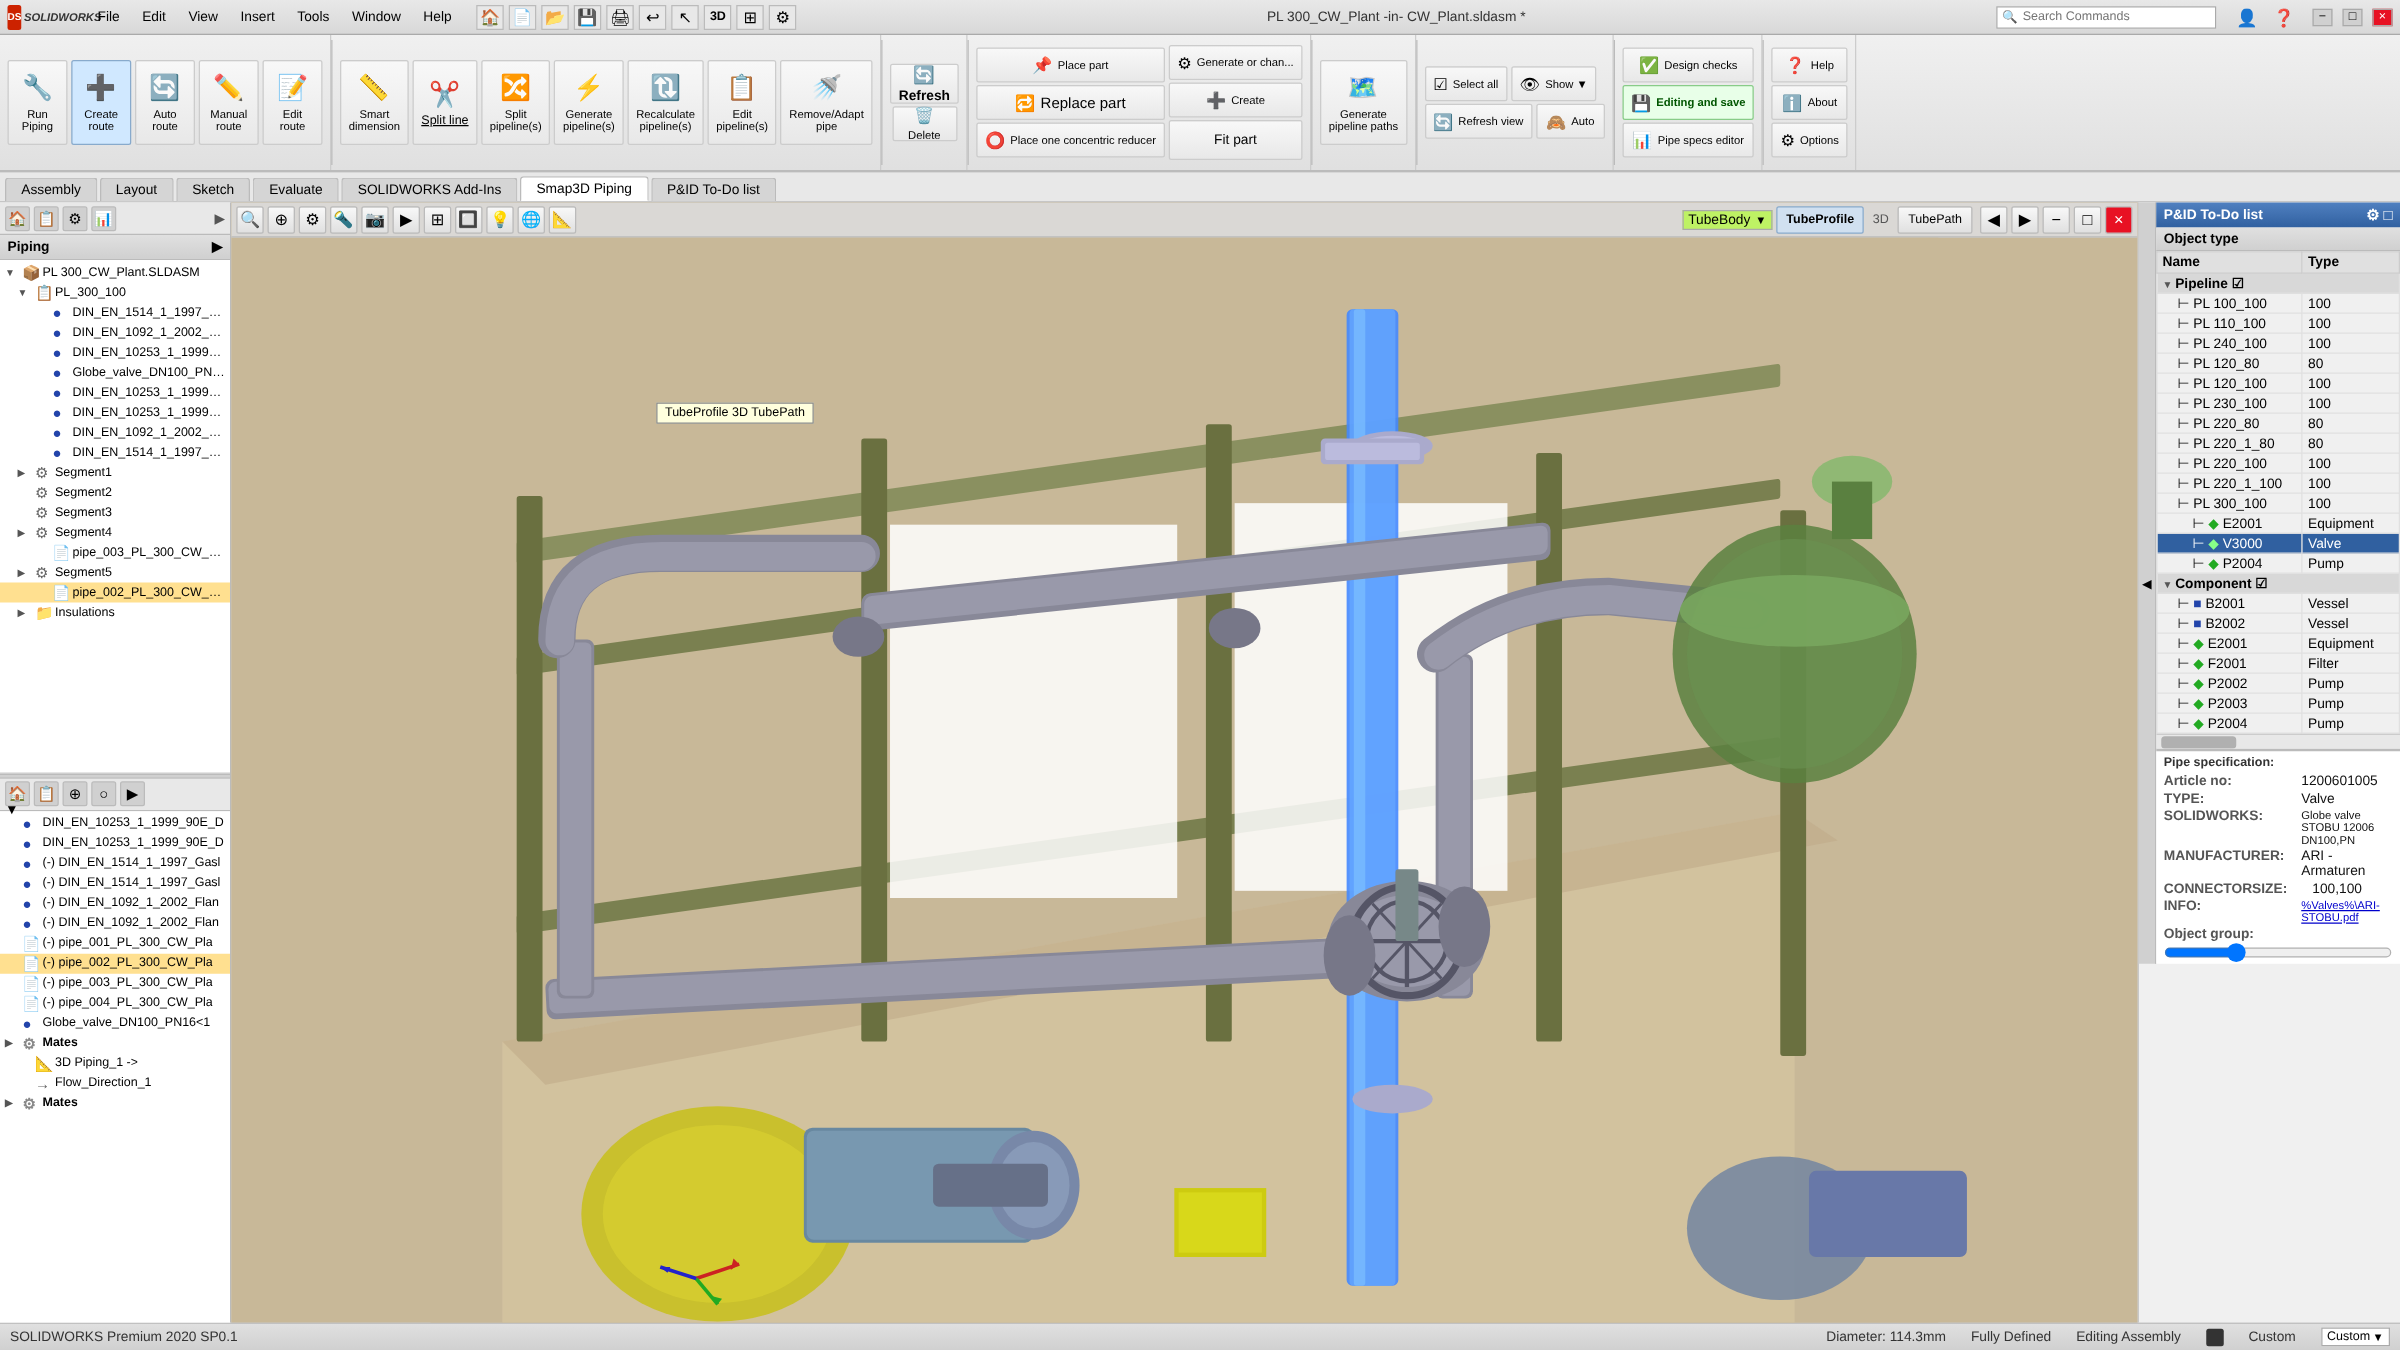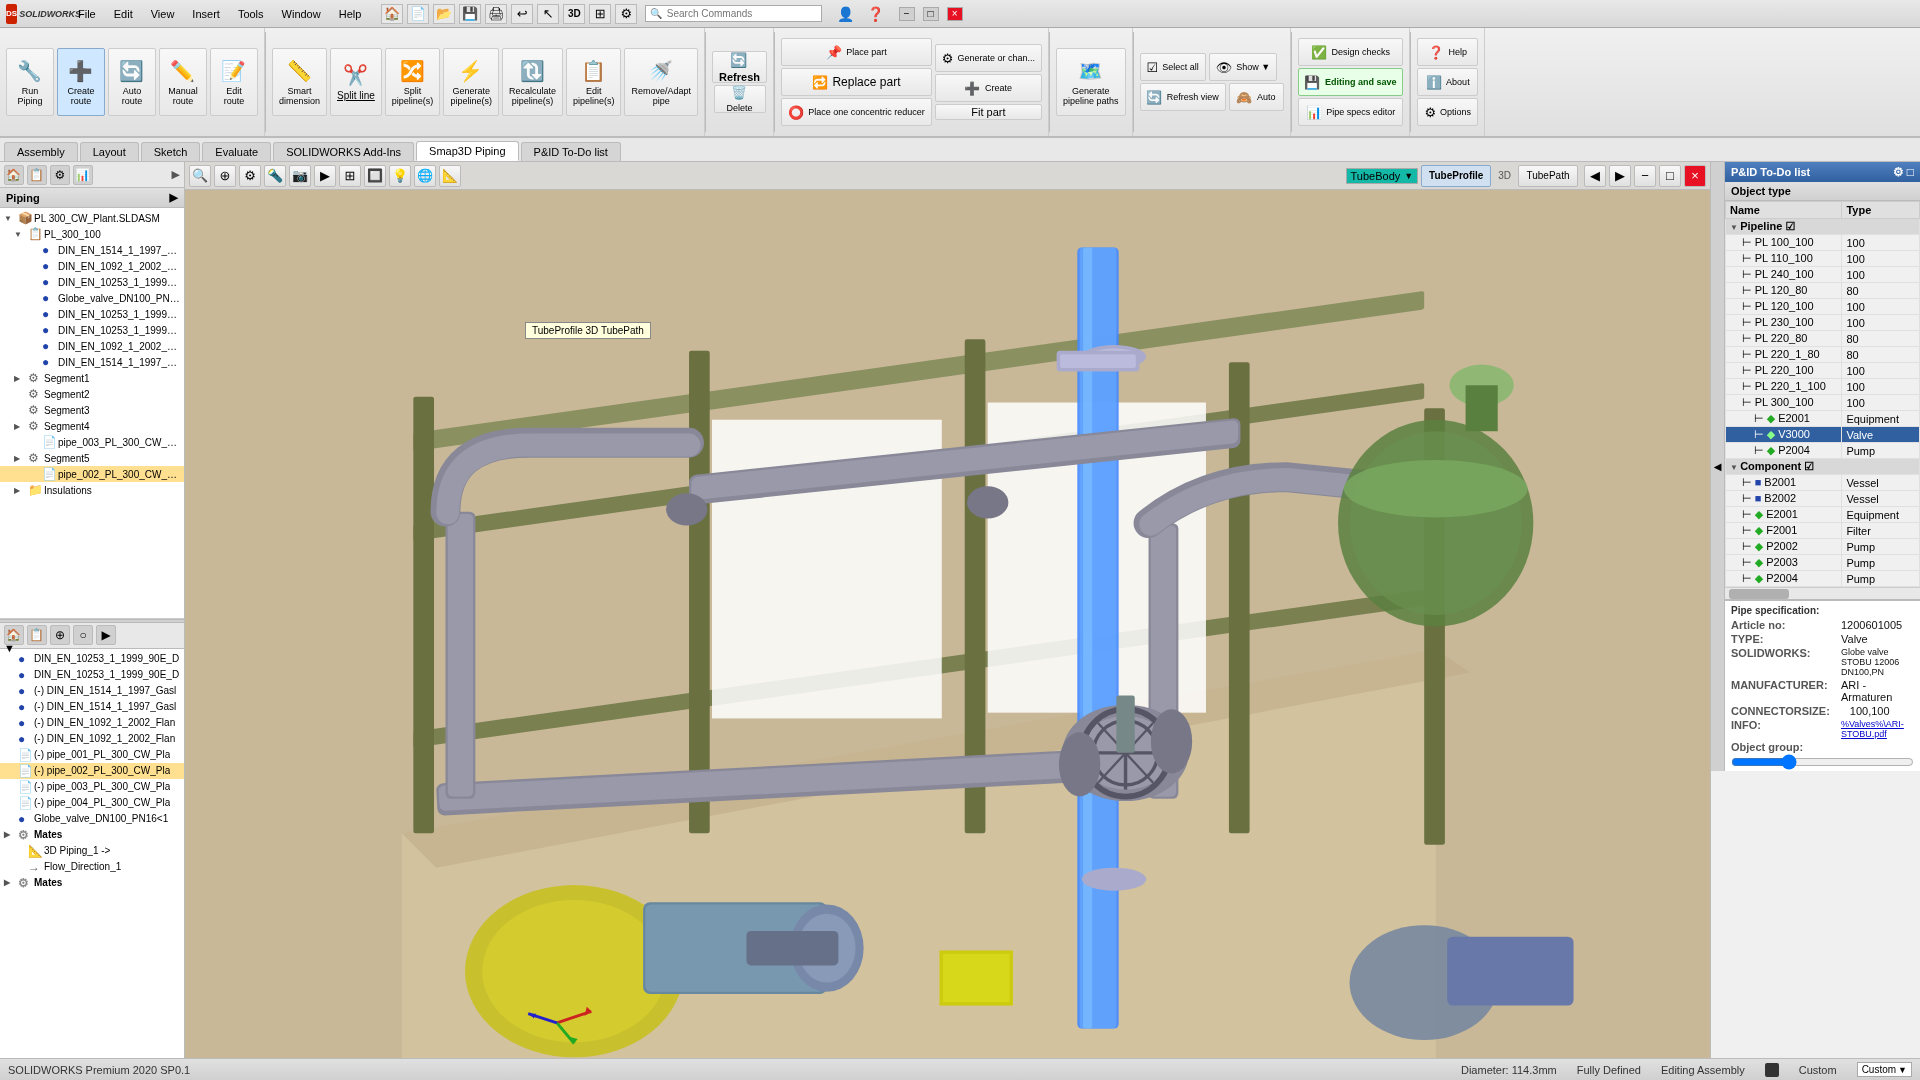--- a/index.html
+++ b/index.html
@@ -131,21 +131,21 @@
       background: linear-gradient(to bottom, #f8f8f8, #e0e0e0);
       border: 1px solid #bbb;
       display: flex;
       align-items: center;
       justify-content: center;
       cursor: pointer;
       font-size: 13px;
       border-radius: 2px;
     }
     .vt-dropdown {
-      background: #14b8a6;
+      background: #bef264;
       border: 1px solid #aaa;
       padding: 1px 4px;
       font-size: 10px;
       display: flex;
       align-items: center;
       gap: 4px;
       cursor: pointer;
     }
 
     
@@ -281,20 +281,21 @@
     <div style="width:22px;height:20px;background:#e8e8e8;border:1px solid #bbb;display:flex;align-items:center;justify-content:center;cursor:pointer;font-size:13px;">📄</div>
     <div style="width:22px;height:20px;background:#e8e8e8;border:1px solid #bbb;display:flex;align-items:center;justify-content:center;cursor:pointer;font-size:13px;">📂</div>
     <div style="width:22px;height:20px;background:#e8e8e8;border:1px solid #bbb;display:flex;align-items:center;justify-content:center;cursor:pointer;font-size:13px;">💾</div>
     <div style="width:22px;height:20px;background:#e8e8e8;border:1px solid #bbb;display:flex;align-items:center;justify-content:center;cursor:pointer;font-size:13px;">🖨</div>
     <div style="width:22px;height:20px;background:#e8e8e8;border:1px solid #bbb;display:flex;align-items:center;justify-content:center;cursor:pointer;font-size:13px;">↩</div>
     <div style="width:22px;height:20px;background:#e8e8e8;border:1px solid #bbb;display:flex;align-items:center;justify-content:center;cursor:pointer;font-size:13px;">↖</div>
     <div style="width:22px;height:20px;background:#e8e8e8;border:1px solid #bbb;display:flex;align-items:center;justify-content:center;cursor:pointer;font-size:10px;font-weight:bold;">3D</div>
     <div style="width:22px;height:20px;background:#e8e8e8;border:1px solid #bbb;display:flex;align-items:center;justify-content:center;cursor:pointer;font-size:13px;">⊞</div>
     <div style="width:22px;height:20px;background:#e8e8e8;border:1px solid #bbb;display:flex;align-items:center;justify-content:center;cursor:pointer;font-size:13px;">⚙</div>
   </div>
+  <div style="flex:1;text-align:center;font-size:11px;color:#333;">PL 300_CW_Plant -in- CW_Plant.sldasm *</div>
   <div style="display:flex;align-items:center;background:white;border:1px solid #aaa;padding:2px 4px;gap:4px;margin-right:8px;">
     <span style="font-size:10px;">🔍</span>
     <input style="border: none; outline: none; font-size: 10px; width: 150px;" placeholder="Search Commands">
   </div>
   <div style="font-size:14px;cursor:pointer;">👤</div>
   <div style="font-size:14px;cursor:pointer;margin-left:4px;">❓</div>
   <div style="width:16px;height:14px;background:#d0d0d0;border:1px solid #aaa;display:flex;align-items:center;justify-content:center;cursor:pointer;margin-left:6px;font-size:10px;">−</div>
   <div style="width:16px;height:14px;background:#d0d0d0;border:1px solid #aaa;display:flex;align-items:center;justify-content:center;cursor:pointer;font-size:10px;">□</div>
   <div style="width:16px;height:14px;background:#e81123;border:1px solid #aaa;display:flex;align-items:center;justify-content:center;cursor:pointer;color:white;font-size:10px;">×</div>
 </div>
@@ -408,21 +409,21 @@
       <div style="display:flex;flex-direction:column;gap:2px;">
         <div class="pt-btn" style="height:28px;flex-direction:row;gap:4px;">
           <span style="font-size:13px;">⚙</span>
           <span style="font-size:9px;">Generate
 or chan...</span>
         </div>
         <div class="pt-btn" style="height:28px;flex-direction:row;gap:4px;">
           <span style="font-size:13px;">➕</span>
           <span style="font-size:9px;">Create</span>
         </div>
-        <div class="pt-btn" style="height:16px;flex-direction:row;gap:4px;">
+        <div class="pt-btn" style="height:32px;flex-direction:row;gap:4px;">
           <span style="font-size:11px;">Fit part</span>
         </div>
       </div>
     </div>
   </div>
   <div style="width:1px;background:#bbb;margin:4px 0;"></div>
 
   <div class="pt-section">
     <div style="display:flex;gap:3px;align-items:center;flex:1;">
       <div class="pt-btn">

